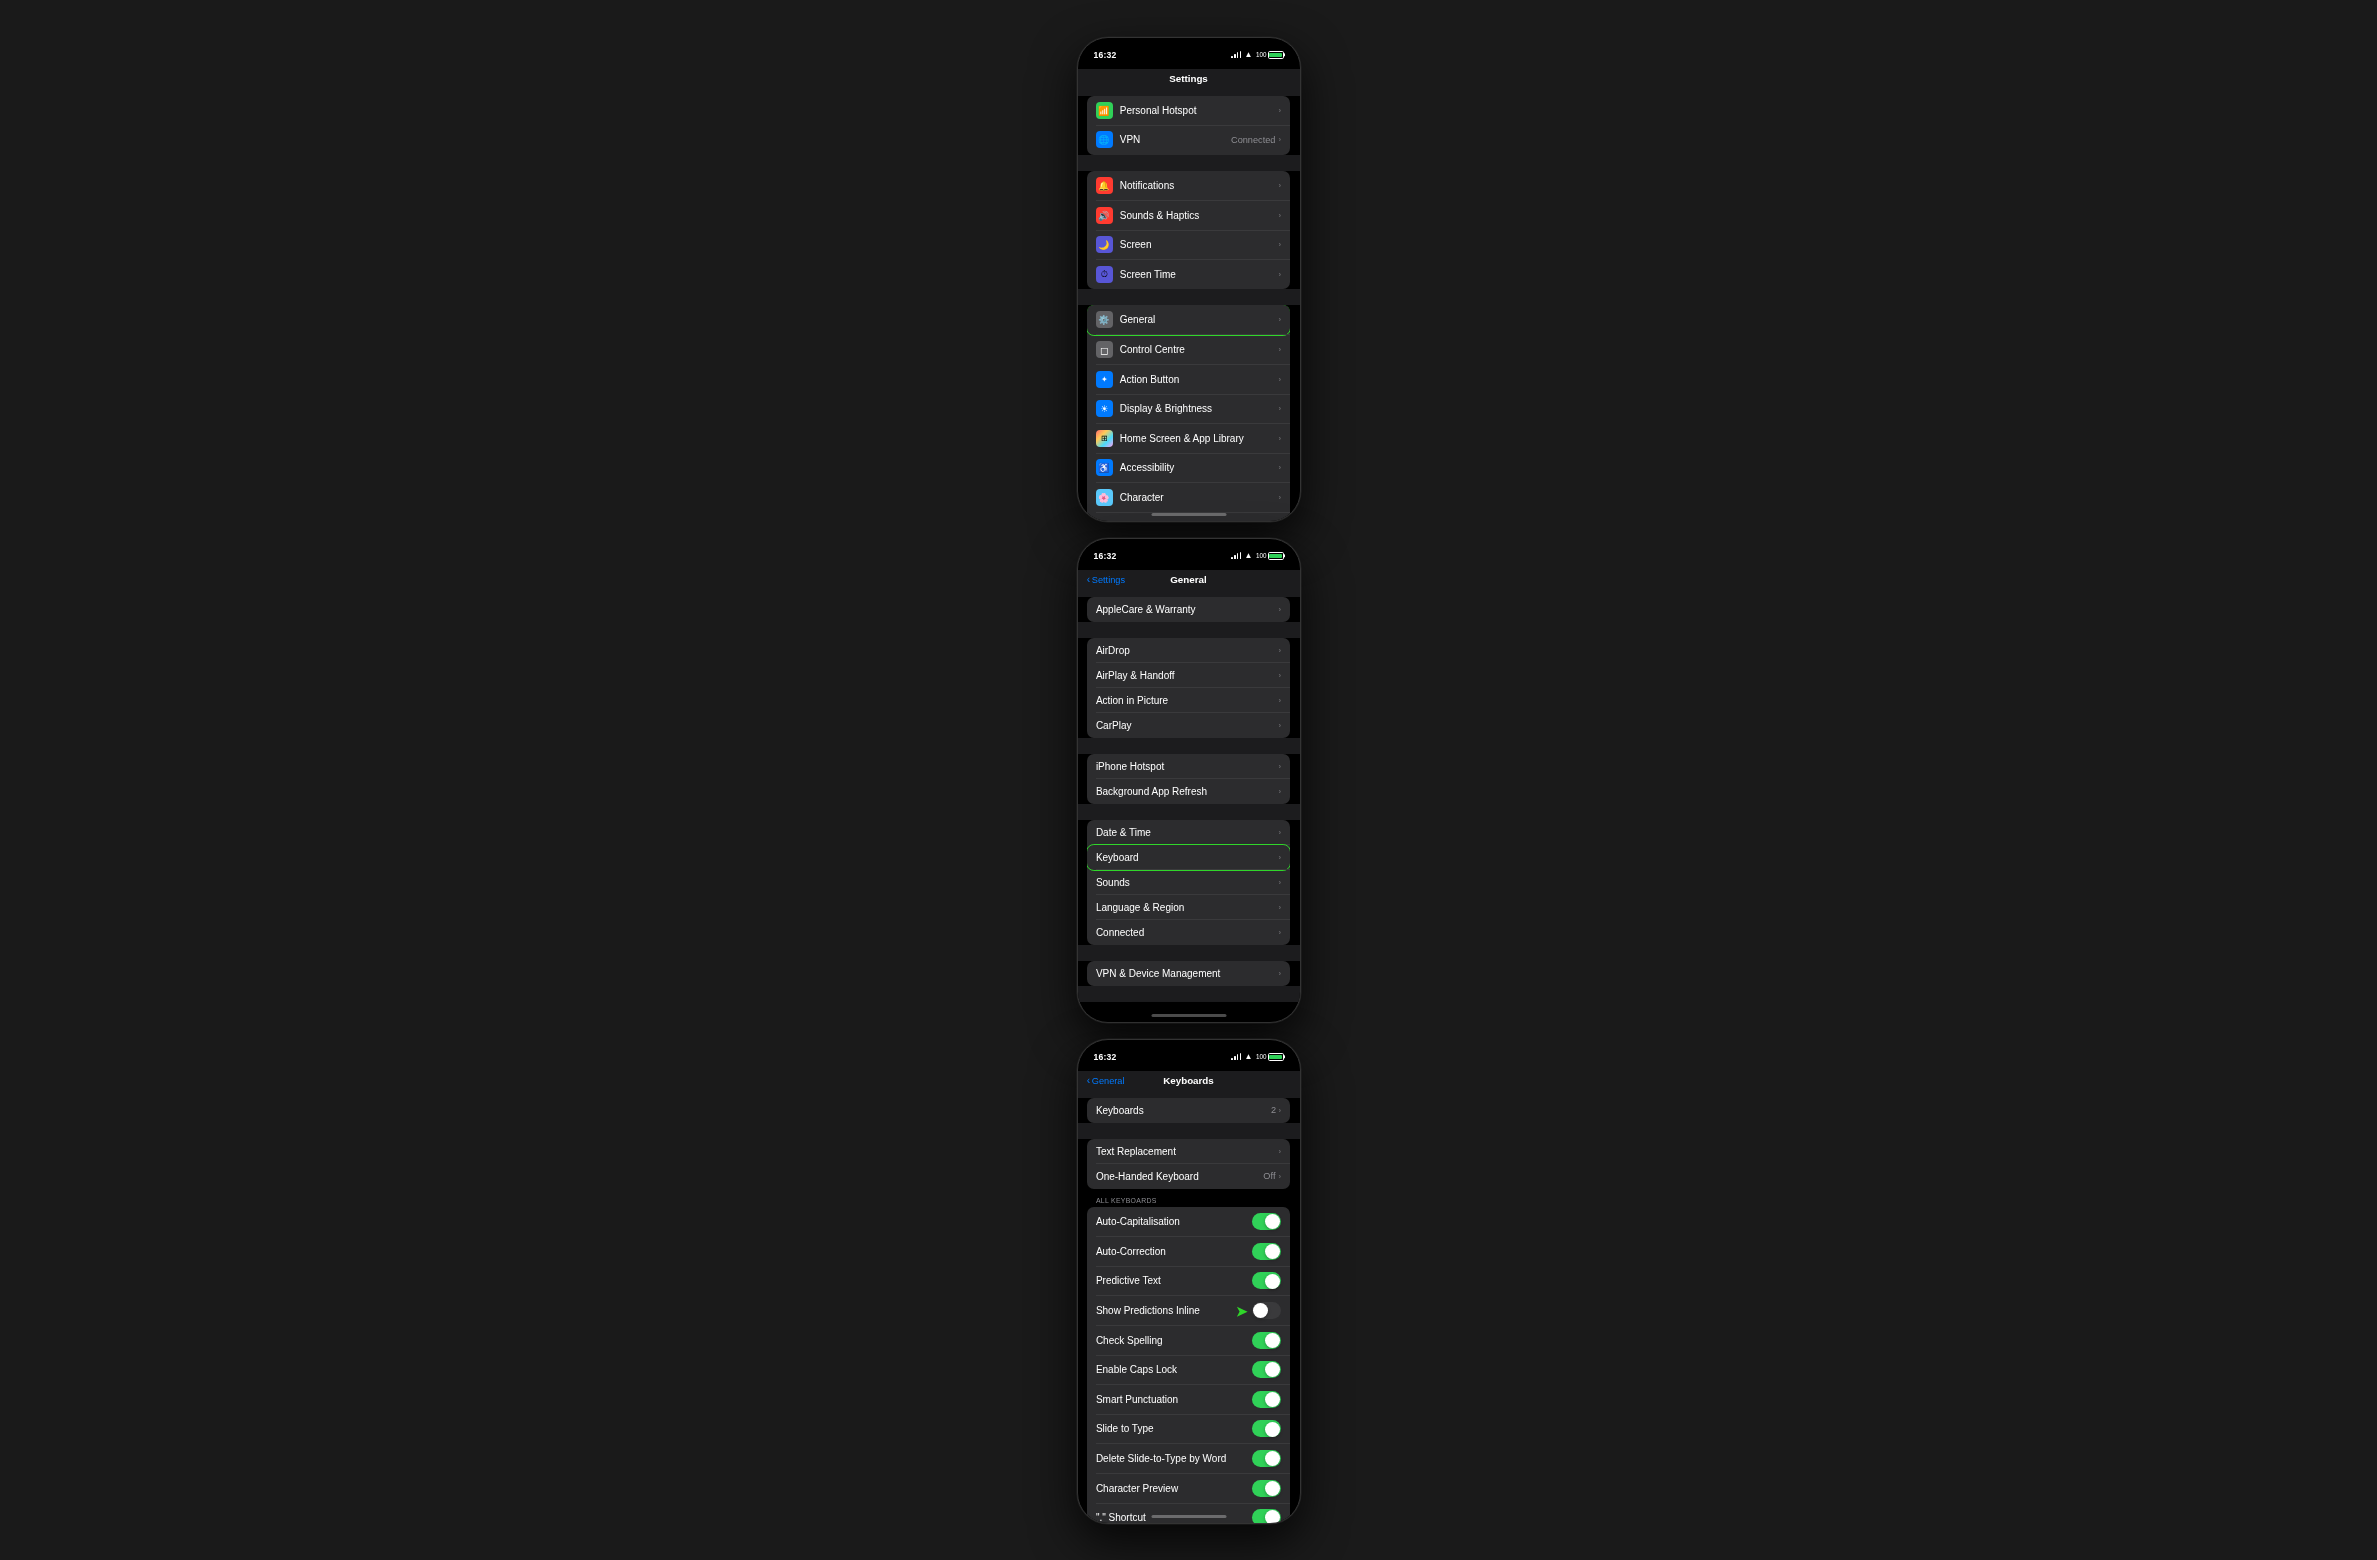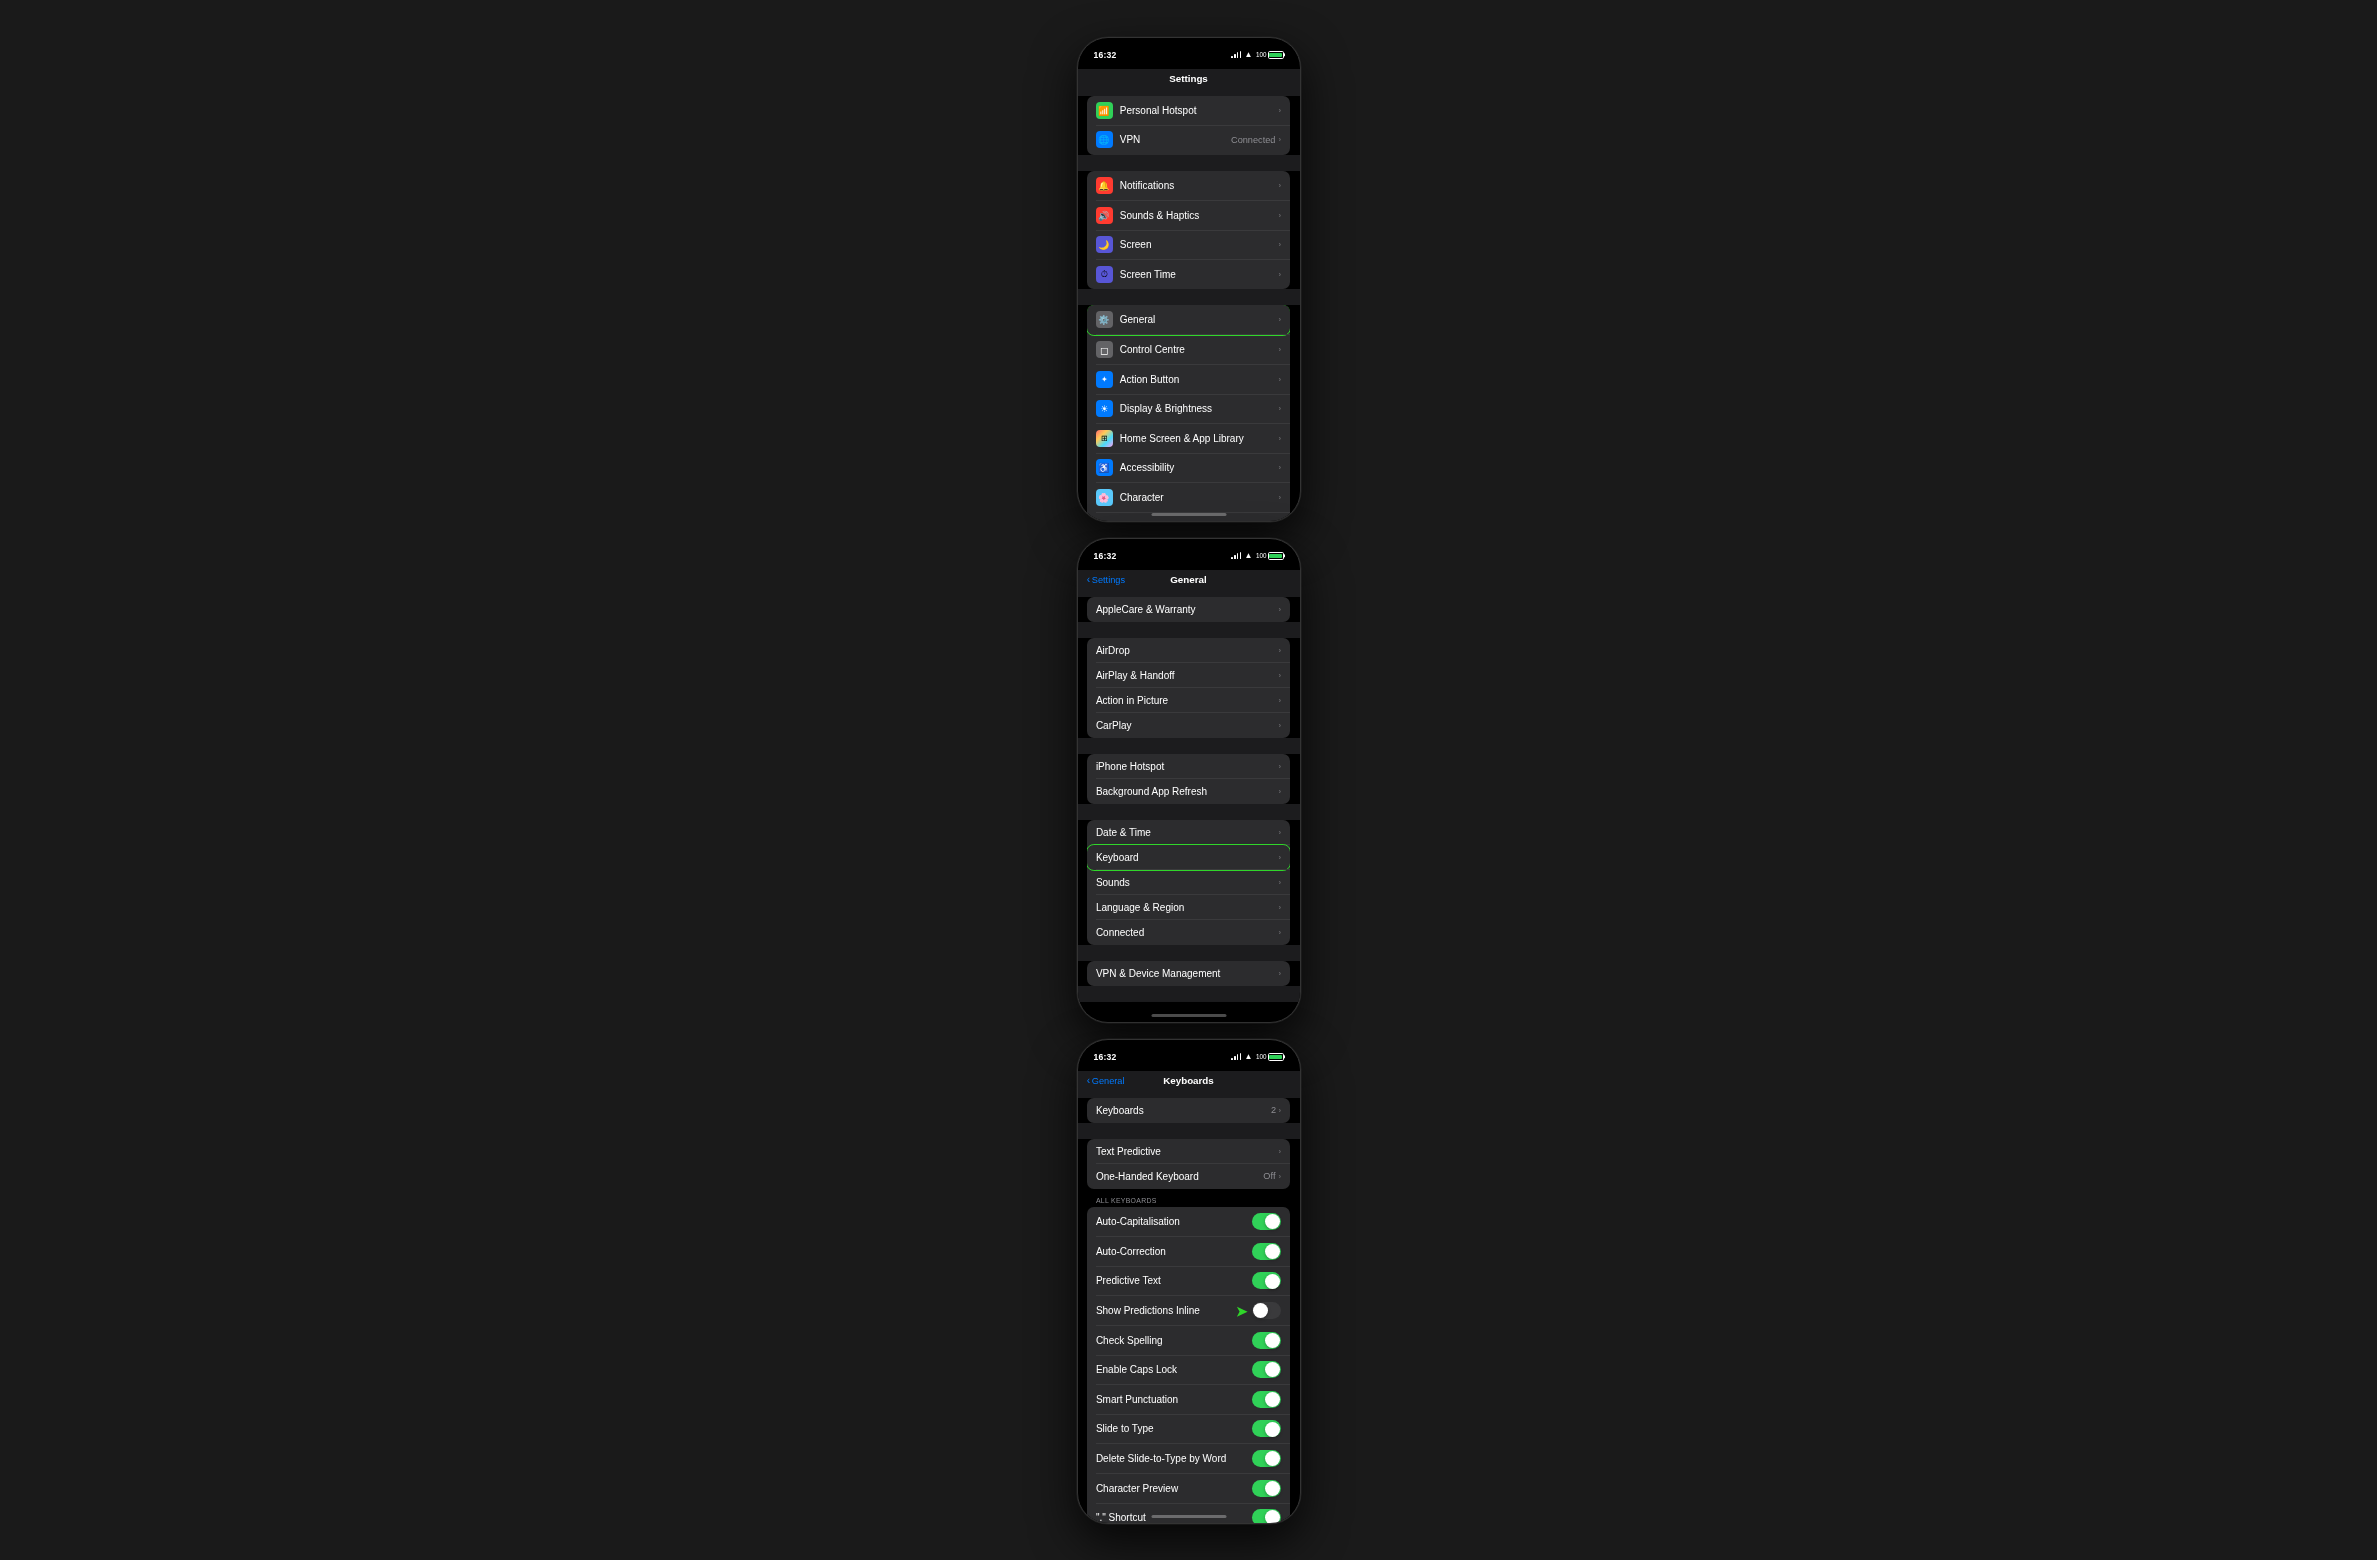--- a/index.html
+++ b/index.html
@@ -593,21 +593,21 @@
           <div class="settings-item">
             <span class="settings-item-label">Keyboards</span>
             <span class="keyboards-value">2</span>
             <span class="chevron">›</span>
           </div>
         </div>
 
         <div class="section-separator" style="height:16px;"></div>
         <div class="settings-group">
           <div class="settings-item">
-            <span class="settings-item-label">Text Predictive</span>
+            <span class="settings-item-label">Text Replacement</span>
             <span class="chevron">›</span>
           </div>
           <div class="settings-item">
             <span class="settings-item-label">One-Handed Keyboard</span>
             <span class="settings-item-value">Off</span>
             <span class="chevron">›</span>
           </div>
         </div>
 
         <div class="section-label">ALL KEYBOARDS</div>

